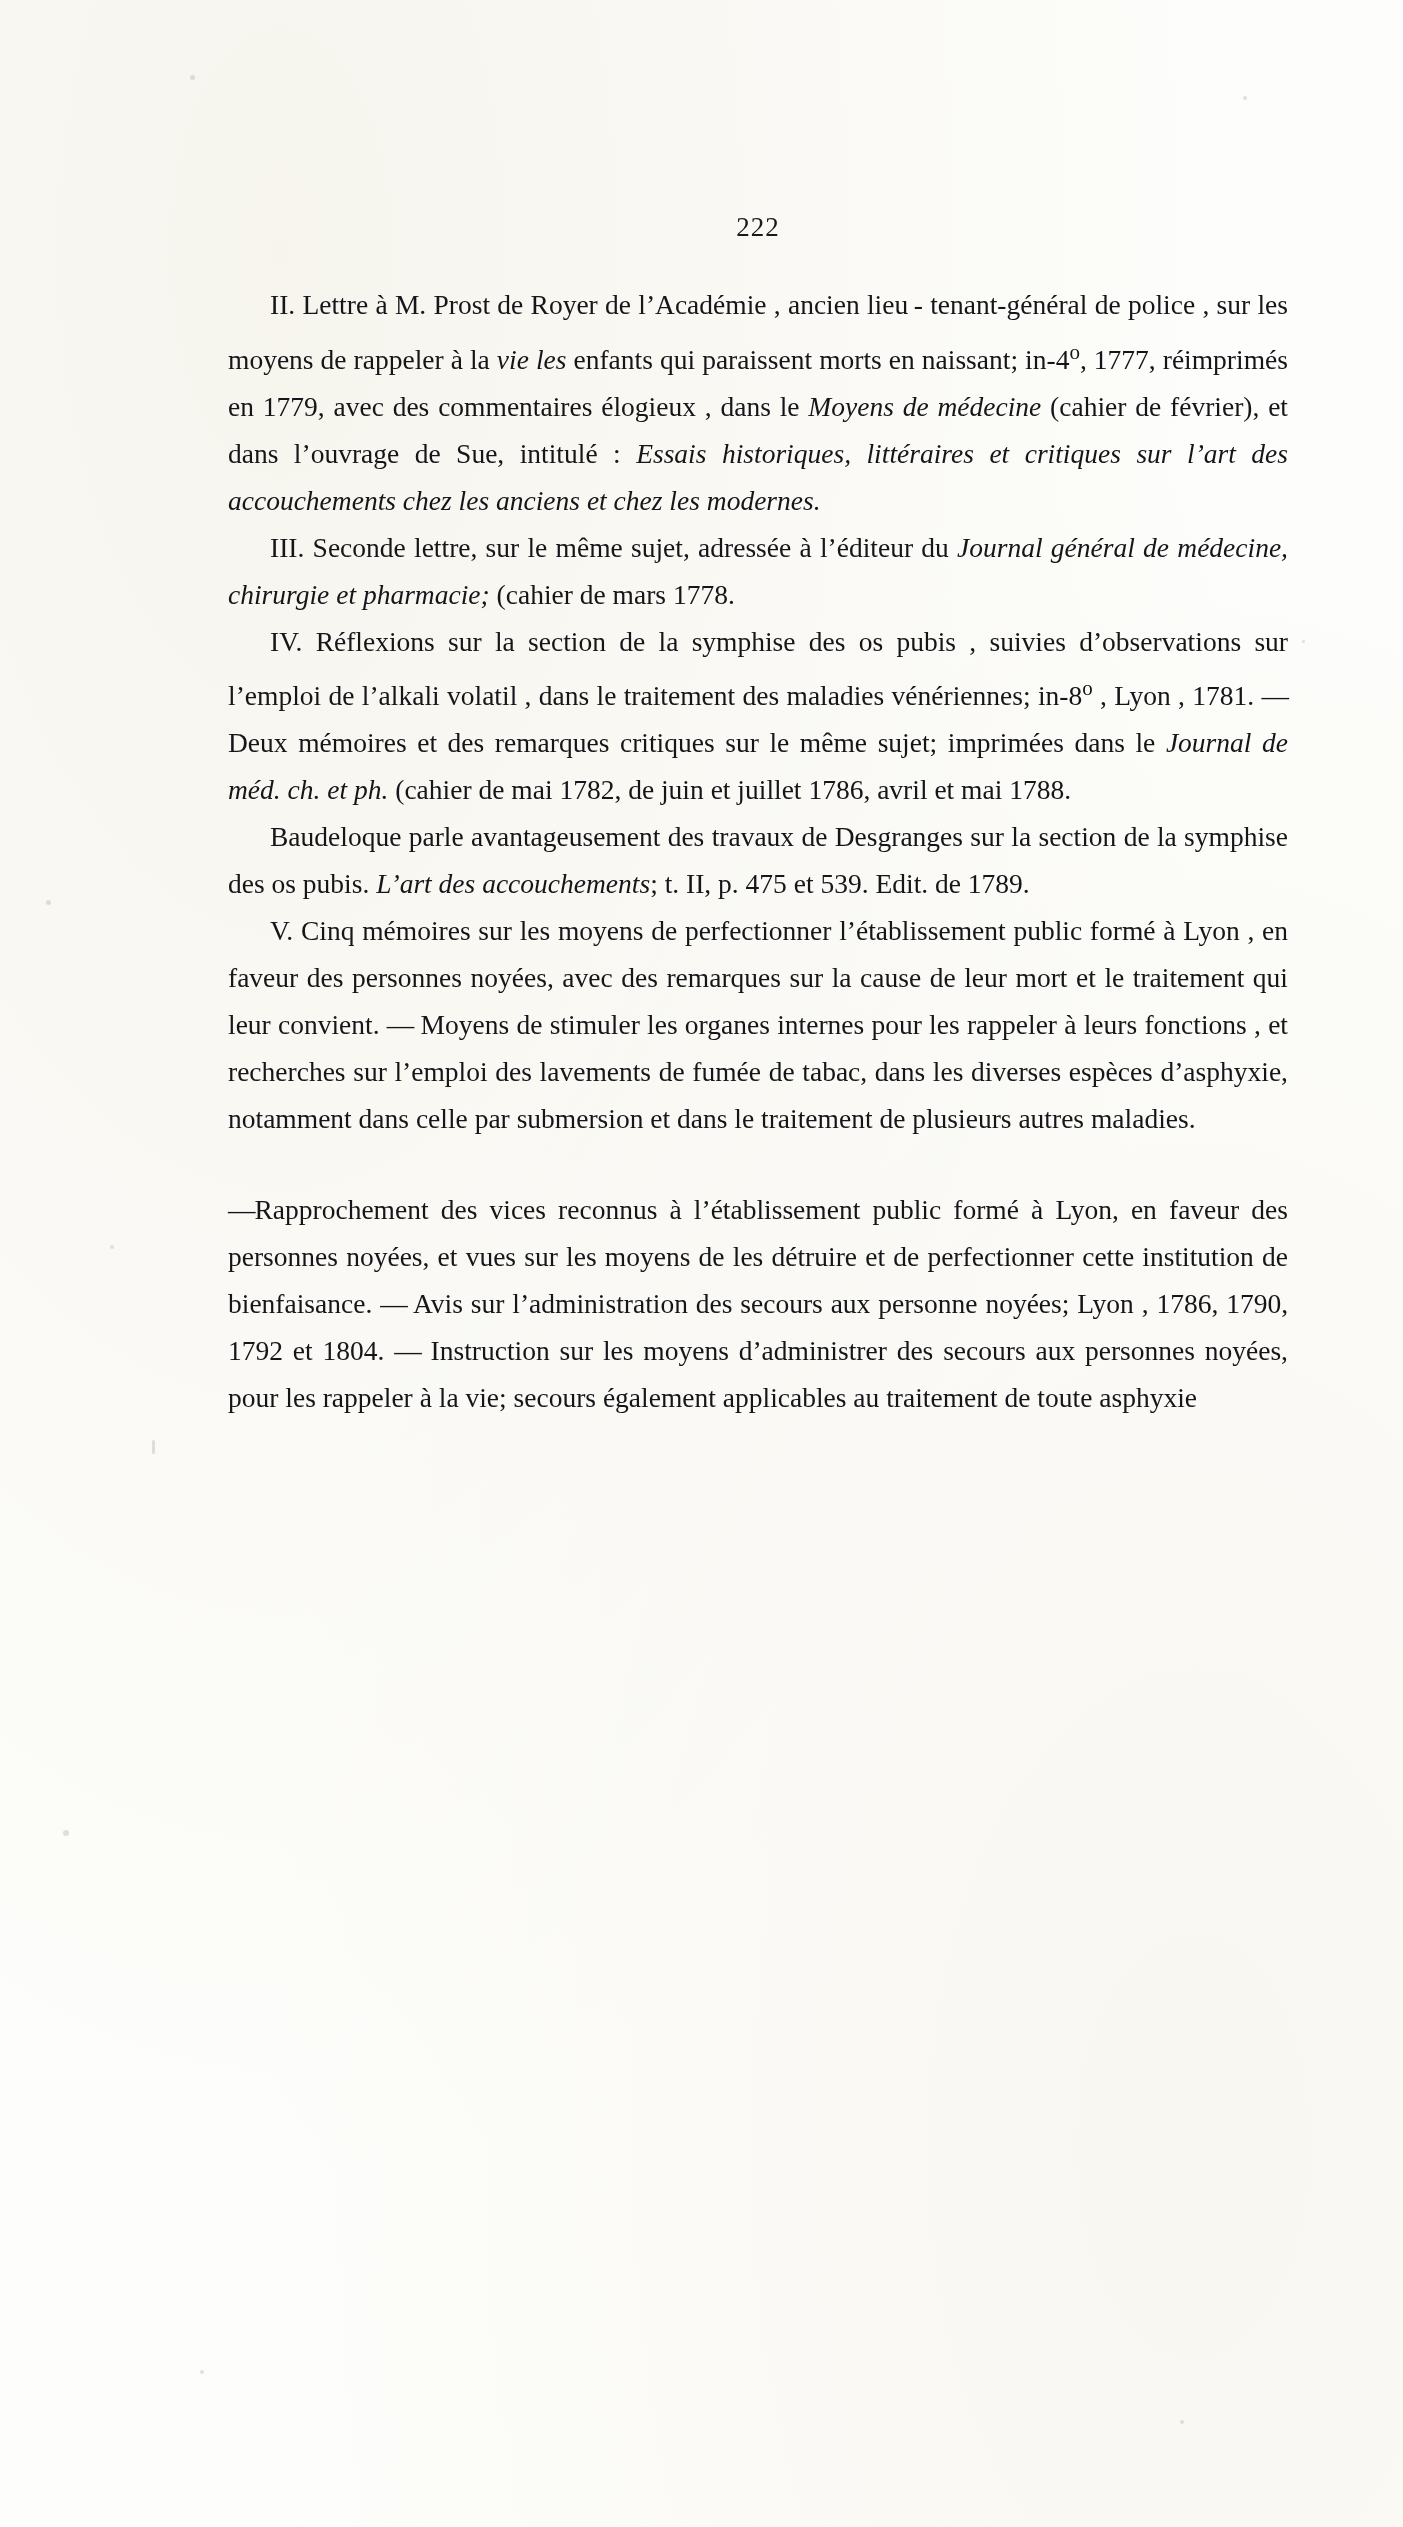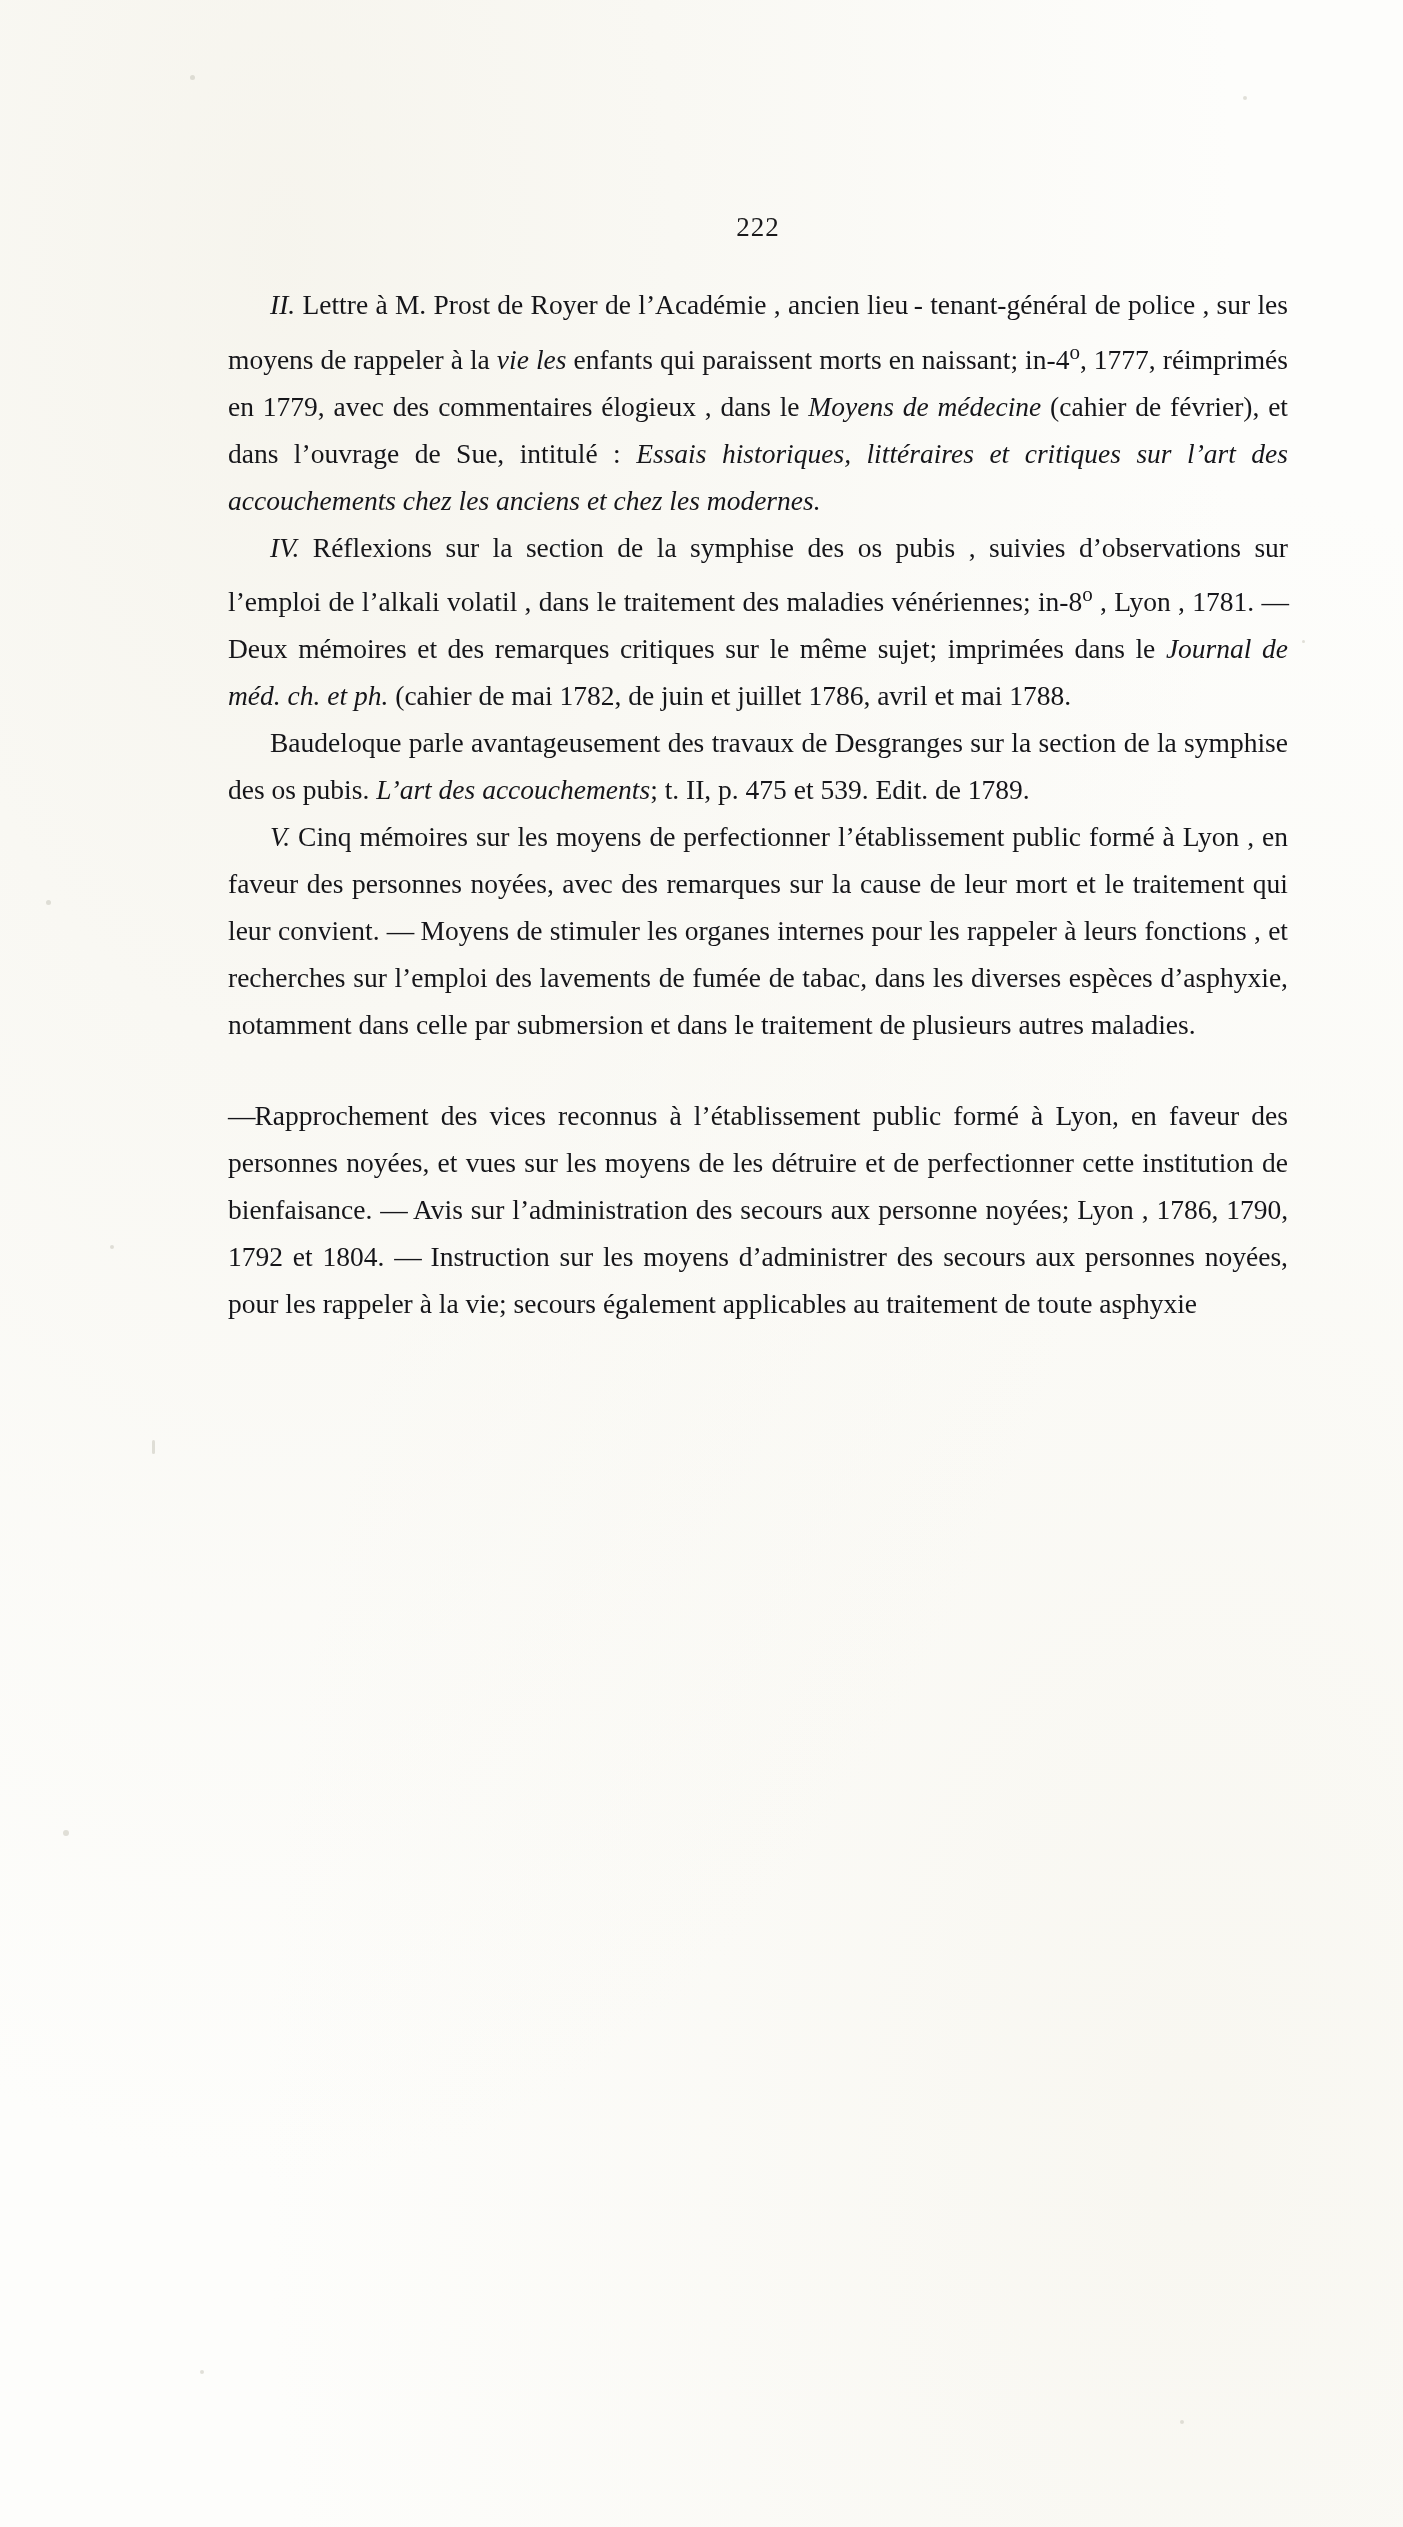--- a/index.html
+++ b/index.html
@@ -59,21 +59,21 @@
     text-indent: 42px;
     color: #16161a;
   }
   p.para.nohang {
     text-indent: 0;
     margin-top: 44px;
   }
   i.it { font-style: italic; }
   .sm { font-size: 21px; vertical-align: 0.5em; }
   .dash { letter-spacing: -1px; }
-  .roman { font-weight: normal; font-style: italic; }
+  .roman { font-weight: normal; }
   
 </style>
 </head>
 <body>
 
 <div class="page">
   <div class="paper-tint"></div>
 
   <div class="speck" style="left:190px; top:75px; width:5px; height:5px;"></div>
   <div class="speck" style="left:1243px; top:96px; width:4px; height:4px;"></div>
@@ -94,20 +94,27 @@
         <span class="roman">II.</span> Lettre à M. Prost de Royer de l’Académie , ancien lieu -
         tenant-général de police , sur les moyens de rappeler à la
         <i class="it">vie les</i> enfants qui paraissent morts en naissant; in-4<span class="sm">o</span>, 1777,
         réimprimés en 1779, avec des commentaires élogieux , dans
         le <i class="it">Moyens de médecine</i> (cahier de février), et dans l’ouvrage
         de Sue, intitulé : <i class="it">Essais historiques, littéraires et critiques sur
         l’art des accouchements chez les anciens et chez les modernes.</i>
       </span>
     </p>
 
+    <p class="para">
+      <span>
+        <span class="roman">III.</span> Seconde lettre, sur le même sujet, adressée à l’éditeur
+        du <i class="it">Journal général de médecine, chirurgie et pharmacie;</i> (cahier
+        de mars 1778.
+      </span>
+    </p>
 
     <p class="para">
       <span>
         <span class="roman">IV.</span> Réflexions sur la section de la symphise des os pubis ,
         suivies d’observations sur l’emploi de l’alkali volatil , dans le
         traitement des maladies vénériennes; in-8<span class="sm">o</span> , Lyon , 1781. <span class="dash">—</span>
         Deux mémoires et des remarques critiques sur le même sujet;
         imprimées dans le <i class="it">Journal de méd. ch. et ph.</i> (cahier
         de mai 1782, de juin et juillet 1786, avril et mai 1788.
       </span>

